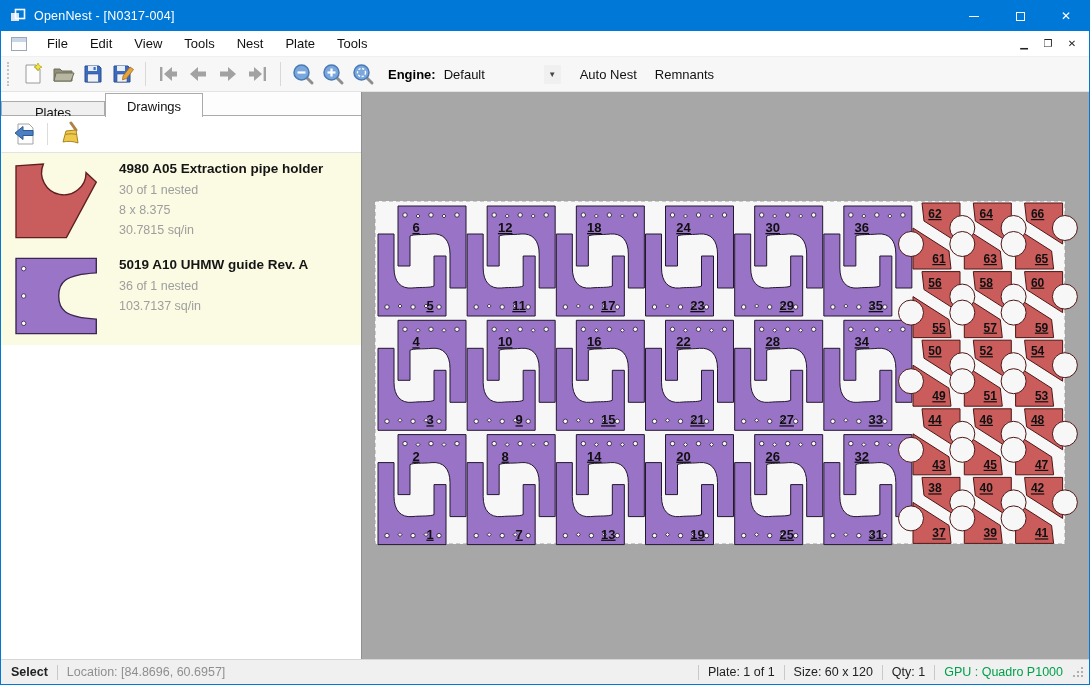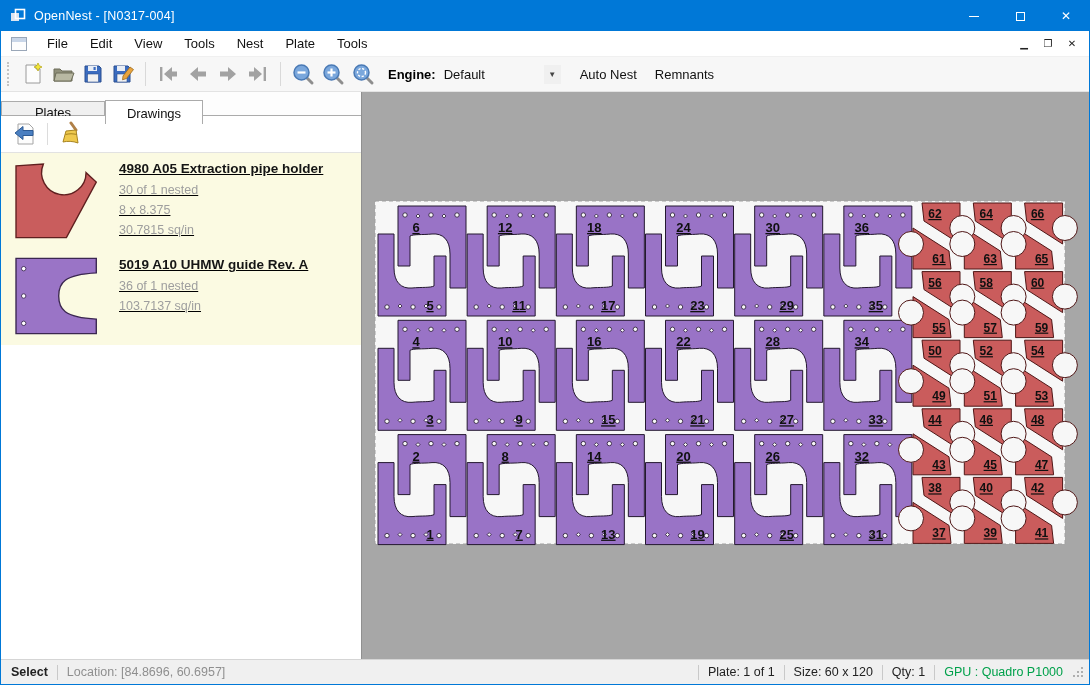--- a/index.html
+++ b/index.html
@@ -33,28 +33,28 @@
   .engine-label{font-weight:bold;margin-right:8px;}
   .engine-value{width:100px;color:#111;}
   .combo-btn{width:17px;height:19px;background:#f0f0f0;display:flex;align-items:center;justify-content:center;font-size:8px;color:#444;margin-right:10px;}
   .flat-btn{font-size:13px;color:#111;padding:5px 9px;border-radius:2px;}
   
   .main{flex:1;display:flex;min-height:0;}
   .sidebar{width:361px;background:#fff;border-right:1px solid #909090;display:flex;flex-direction:column;}
   .tabs{display:flex;align-items:flex-end;height:24px;background:#fdfdfd;border-bottom:1px solid #ababab;flex:0 0 auto;}
   .tab{font-size:13px;color:#111;text-align:center;border:1px solid #ababab;border-bottom:none;background:#f0f0f0;padding:3px 0 4px;}
   .tab-plates{width:104px;height:14px;margin-bottom:0;}
-  .tab-drawings{width:98px;height:24px;background:#fff;position:relative;top:9px;padding-top:5px;}
+  .tab-drawings{width:98px;height:24px;background:#fff;position:relative;top:2px;padding-top:5px;}
   .side-toolbar{height:37px;display:flex;align-items:center;padding-left:8px;border-bottom:1px solid #e2e2e2;flex:0 0 auto;background:#fff;}
   .side-btn{width:32px;height:30px;display:flex;align-items:center;justify-content:center;}
   .side-sep{width:1px;height:22px;background:#dcdcdc;margin:0 6px;}
   .drawing-list{flex:1;overflow:hidden;background:#fff;}
   .drawing-item{display:flex;background:#fbfae2;padding:6px 8px 8px 8px;min-height:84px;}
   .thumb{width:100px;flex:0 0 auto;display:flex;align-items:flex-start;}
-  .item-text{padding-left:10px;padding-top:2px;text-decoration:underline;}
+  .item-text{padding-left:10px;padding-top:2px;}
   .item-title{font-size:13.5px;font-weight:bold;color:#151515;margin-bottom:4px;}
   .item-line{font-size:12.5px;color:#9e9e9e;line-height:20px;}
   .canvas{flex:1;background:#a7a7a7;position:relative;}
   .canvas svg{position:absolute;left:0;top:0;}
   
   .statusbar{height:25px;background:#f0f0f0;border-top:1px solid #d5d5d5;display:flex;align-items:center;font-size:12.5px;color:#222;flex:0 0 auto;padding:0 4px;}
   .sb-sep{width:1px;height:15px;background:#c9c9c9;margin:0 9px;}
   .sb-mode{font-weight:600;padding-left:6px;}
   .sb-loc{color:#8f8f8f;}
   .sb-right{margin-left:auto;display:flex;align-items:center;}

